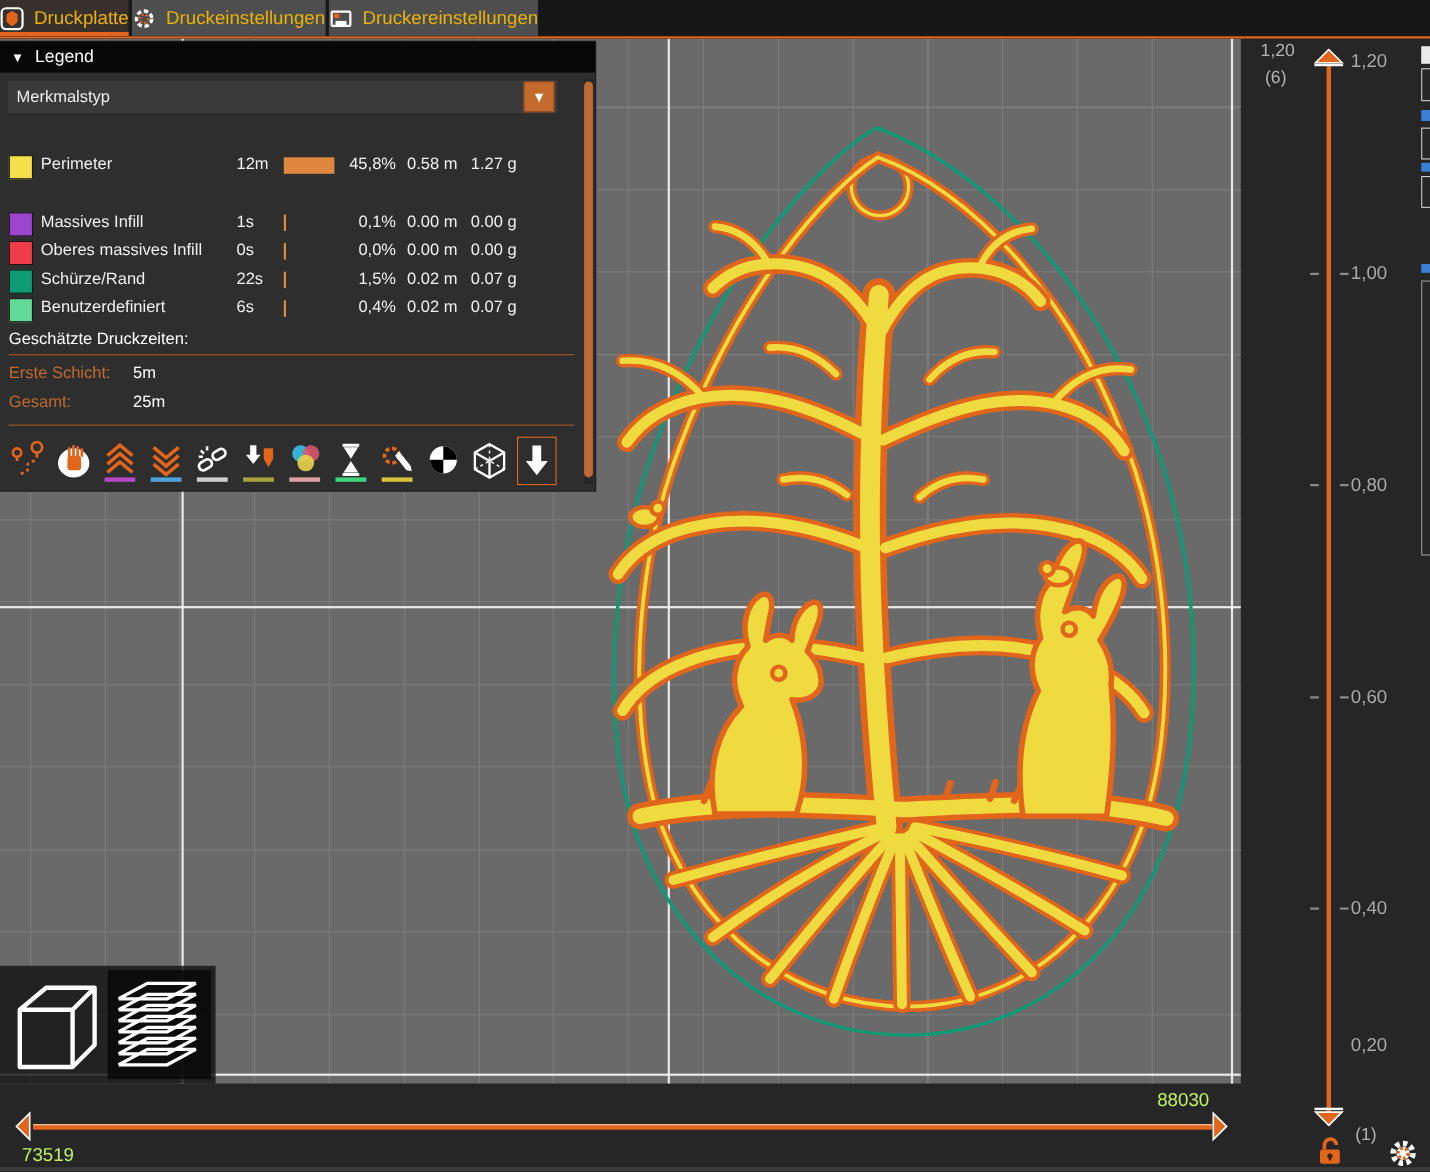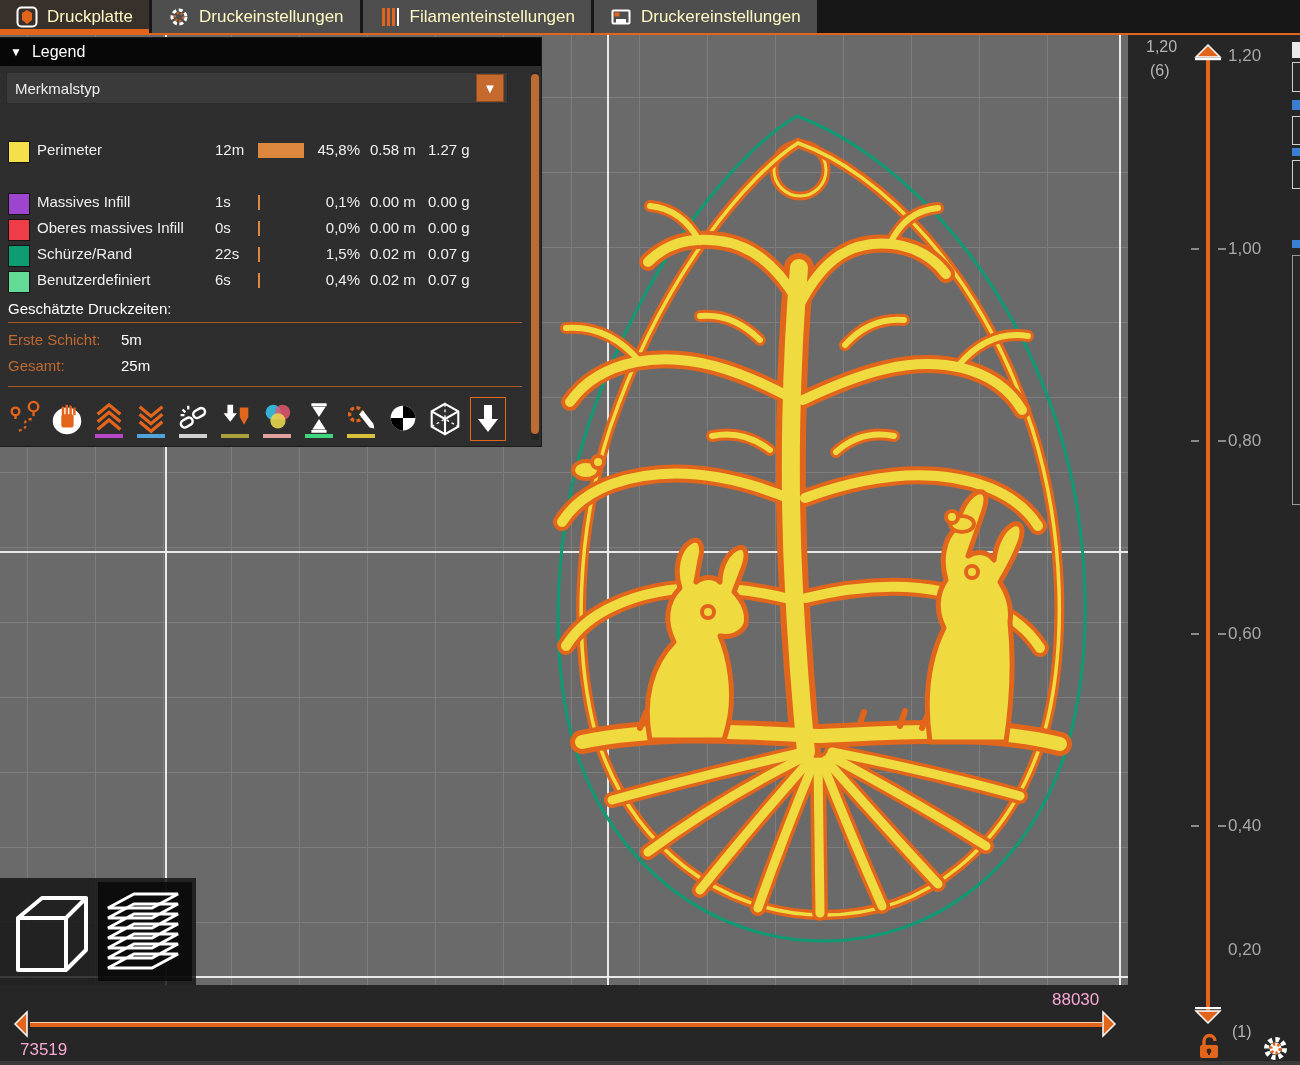--- a/index.html
+++ b/index.html
@@ -3,22 +3,22 @@
 <meta charset="utf-8">
 <style>
   html,body{margin:0;padding:0;background:#111;}
   .app{position:relative;width:1300px;height:1065px;overflow:hidden;background:#262626;
        font-family:"Liberation Sans",sans-serif;color:#eee;-webkit-font-smoothing:antialiased;}
   .abs{position:absolute;}
 
   
   .tabbar{position:absolute;left:0;top:0;width:1300px;height:33px;background:#171717;
           border-bottom:2px solid #e2651c;display:flex;align-items:stretch;}
-  .tab{display:flex;align-items:center;gap:9px;padding:0 16px;background:#4e4e4e;
-       margin-right:3px;font-size:17px;color:#fef9c3;cursor:default;}
+  .tab{display:flex;align-items:center;gap:9px;padding:0 0;background:#4e4e4e;
+       margin-right:3px;font-size:17px;color:#eab308;cursor:default;}
   .tab.active{background:#38302a;box-shadow:inset 0 -4px 0 #e2651c;}
   .tab svg{display:block;}
 
   
   .bed{position:absolute;left:0;top:35px;width:1128px;height:950px;background:#6a6a6a;
        background-image:
          repeating-linear-gradient(to right, transparent 0 67px, #7d7d7d 67px 68px),
          repeating-linear-gradient(to bottom, transparent 0 74px, #7d7d7d 74px 75px);
        background-position:-40px -12px;}
   .gvline{position:absolute;top:0;bottom:0;width:2px;background:#f4f4f4;opacity:.92;}
@@ -59,21 +59,21 @@
 
   
   .vslider-track{position:absolute;left:1206px;top:58px;width:4px;height:958px;background:#e2651c;}
   .thumb-up{position:absolute;left:1192px;top:44px;width:32px;height:18px;}
   .thumb-down{position:absolute;left:1192px;top:1006px;width:32px;height:18px;}
   .vtick{position:absolute;left:1228px;width:60px;font-size:17px;color:#a9a9a9;}
   .vdash{position:absolute;width:8px;height:2px;background:#8a8a8a;}
   .vlab{position:absolute;font-size:16px;color:#b5b5b5;}
   .hslider{position:absolute;left:30px;top:1022px;width:1072px;height:4px;background:#e2651c;border-top:1px solid #f7cfae;}
   .hthumb{position:absolute;top:1010px;width:20px;height:28px;}
-  .hlab{position:absolute;font-size:17px;color:#f9a8d4;}
+  .hlab{position:absolute;font-size:17px;color:#bef264;}
 
   
   .viewbtns{position:absolute;left:0;top:878px;width:196px;height:107px;background:rgba(18,18,18,.82);}
   .layerbox{position:absolute;left:98px;top:4px;width:94px;height:99px;background:rgba(8,8,8,.8);}
   .edge-frag{position:absolute;left:1292px;width:8px;}
   .bottomstrip{position:absolute;left:0;top:1061px;width:1300px;height:4px;background:#3a3a3a;}
 </style>
 </head>
 <body>
 
@@ -222,29 +222,20 @@
     </div>
     <div class="tab">
       <svg width="22" height="22" viewBox="0 0 22 22">
         <circle cx="11" cy="11" r="7" fill="none" stroke="#fff" stroke-width="3" stroke-dasharray="4 2.5"></circle>
         <circle cx="11" cy="11" r="4" fill="none" stroke="#e2651c" stroke-width="2" stroke-dasharray="2 2"></circle>
       </svg>
       <span>Druckeinstellungen</span>
     </div>
     <div class="tab">
       <svg width="22" height="22" viewBox="0 0 22 22">
-        <rect x="3" y="2" width="3" height="18" fill="#e2651c"></rect>
-          <rect x="8" y="2" width="3" height="18" fill="#e2651c"></rect>
-        <rect x="13" y="2" width="3" height="18" fill="#e2651c"></rect>
-          <rect x="18" y="2" width="2" height="18" fill="#fff"></rect>
-      </svg>
-      <span>Filamenteinstellungen</span>
-    </div>
-    <div class="tab">
-      <svg width="22" height="22" viewBox="0 0 22 22">
         <rect x="2.5" y="4.5" width="17" height="13" rx="1" fill="none" stroke="#fff" stroke-width="2"></rect>
         <rect x="4.5" y="6.5" width="5" height="4" fill="#e2651c"></rect>
         <rect x="6" y="13" width="10" height="4.5" fill="#fff"></rect>
       </svg>
       <span>Druckereinstellungen</span>
     </div>
   </div>
 
   <div class="legend">
     <div class="legend-title">

